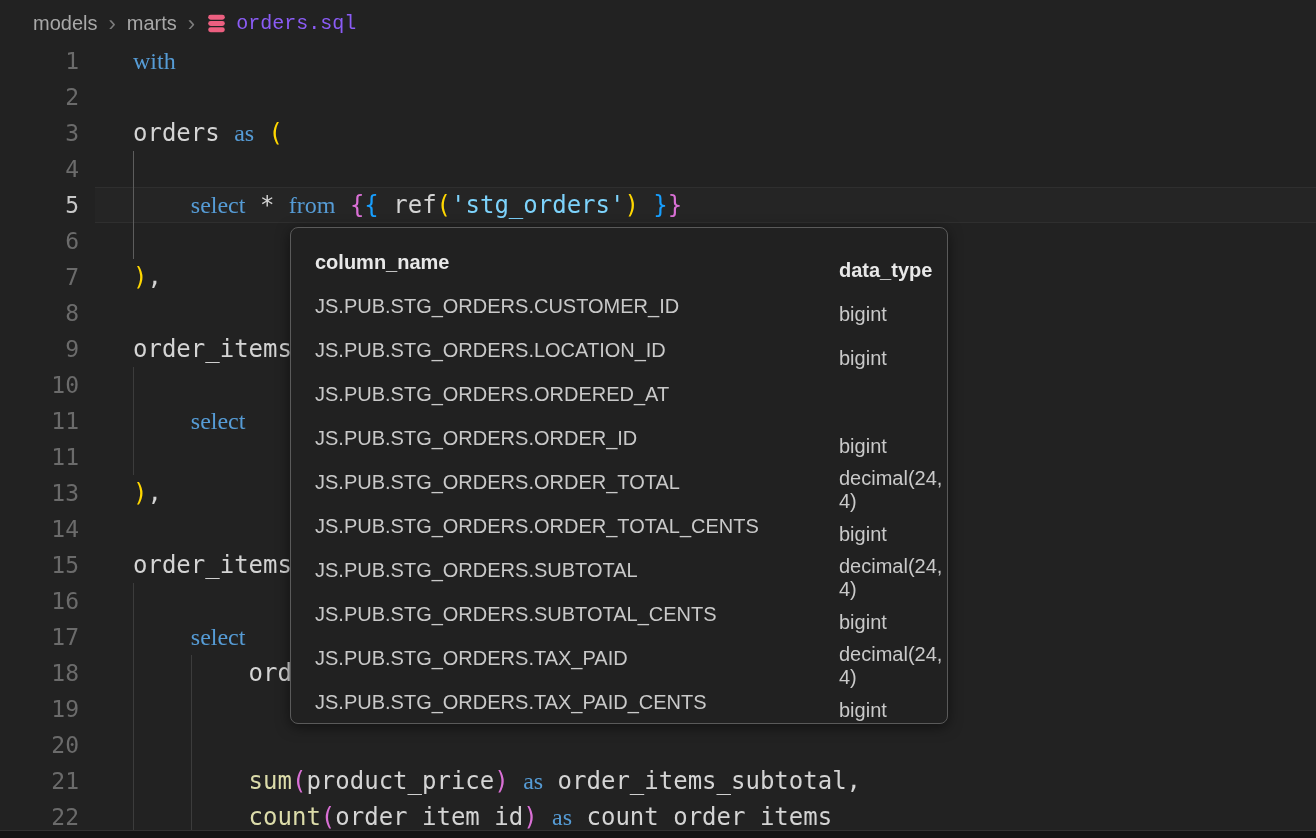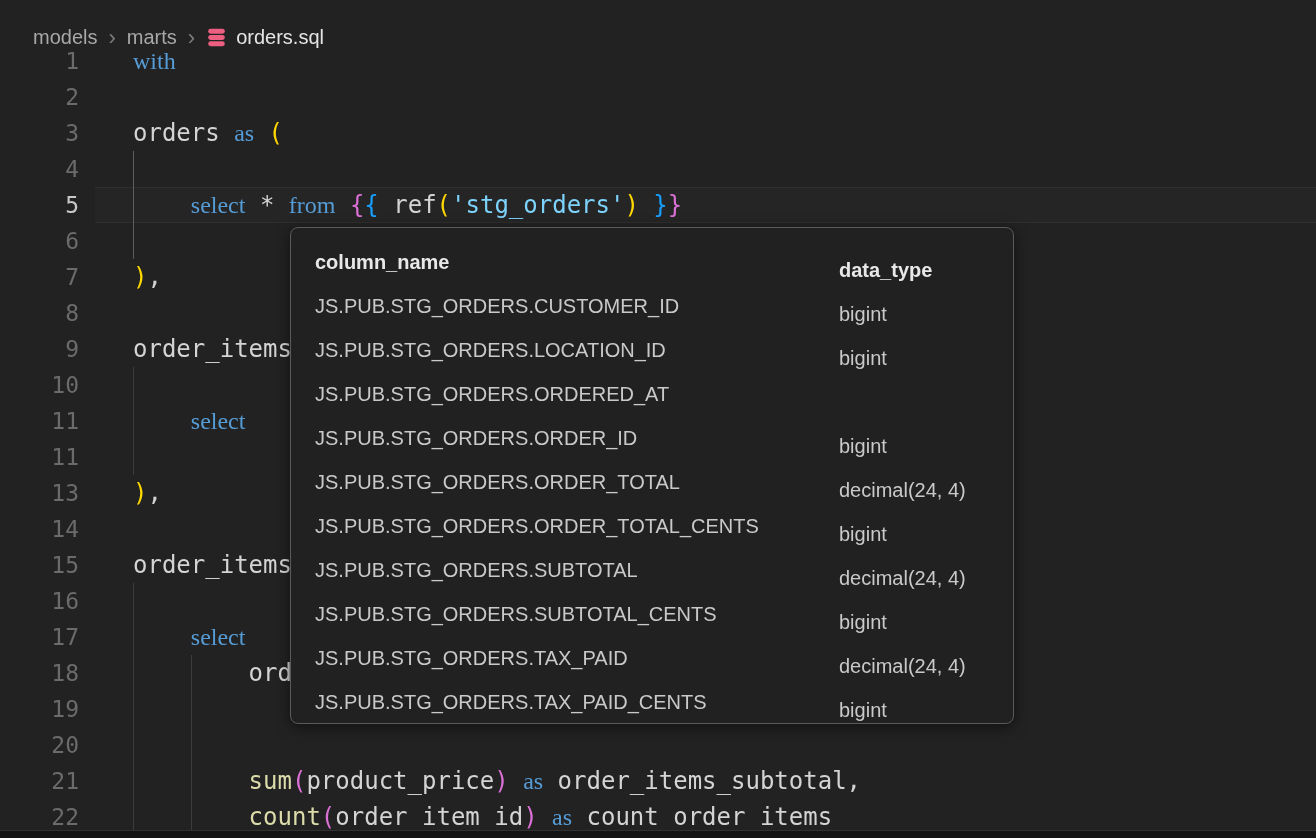--- a/index.html
+++ b/index.html
@@ -4,26 +4,26 @@
 <style>
   * { margin:0; padding:0; box-sizing:border-box; }
   html,body { background:#161616; }
   .screen {
     position:relative; width:1316px; height:838px;
     background:#222222; overflow:hidden;
     font-family:"Liberation Sans", sans-serif;
   }
   
   .breadcrumb {
-    position:absolute; top:16px; left:0; right:0; height:43px;
+    position:absolute; top:2px; left:0; right:0; height:43px;
     display:flex; align-items:center; padding-left:33px;
     font-size:20px; color:#a8a8a8;
   }
   .crumb { color:#a8a8a8; }
-  .crumb-file { color:#e5e5e5; }
+  .crumb-file { color:#8b5cf6;font-family:Liberation Mono, monospace; }
   .crumb-sep { color:#7d7d7d; margin:0 11px; font-size:22px; line-height:1; }
   .db-icon { width:21px; height:21px; margin-right:9px; display:inline-block; }
   
   .editor { position:absolute; top:43px; left:0; right:0; }
   .code-row {
     display:flex; height:36px; align-items:center;
     font-family:"DejaVu Sans Mono", monospace; font-size:24px;
     position:relative; z-index:2;
   }
   .gutter {
@@ -41,21 +41,21 @@
   .tk-b3  { color:#179fff; }
   .indent-guide { position:absolute; width:1px; background:#3c3c3c; z-index:1; }
   .indent-guide.active { background:#5d5d5d; }
   .current-line {
     position:absolute; left:95px; right:0; top:187px; height:36px;
     border-top:1px solid #2f2f2f; border-bottom:1px solid #2f2f2f;
     background:rgba(255,255,255,0.015); z-index:1;
   }
   
   .popup {
-    position:absolute; left:290px; top:227px; width:724px; height:497px;
+    position:absolute; left:290px; top:227px; width:658px; height:497px;
     background:#212121; border:1.5px solid #5a5a5a; border-radius:8px;
     box-shadow:0 3px 14px rgba(0,0,0,0.5);
     z-index:10; padding:12px 0 2px 24px; overflow:hidden;
     font-size:20px; color:#c9c9c9;
   }
   .popup-row { display:flex; height:44px; align-items:center; }
   .popup-row .col-name { width:524px; flex-shrink:0; }
   .popup-row .col-type { flex:1;margin-top:16px; }
   .popup-row.header { font-weight:bold; color:#e8e8e8; }
   

